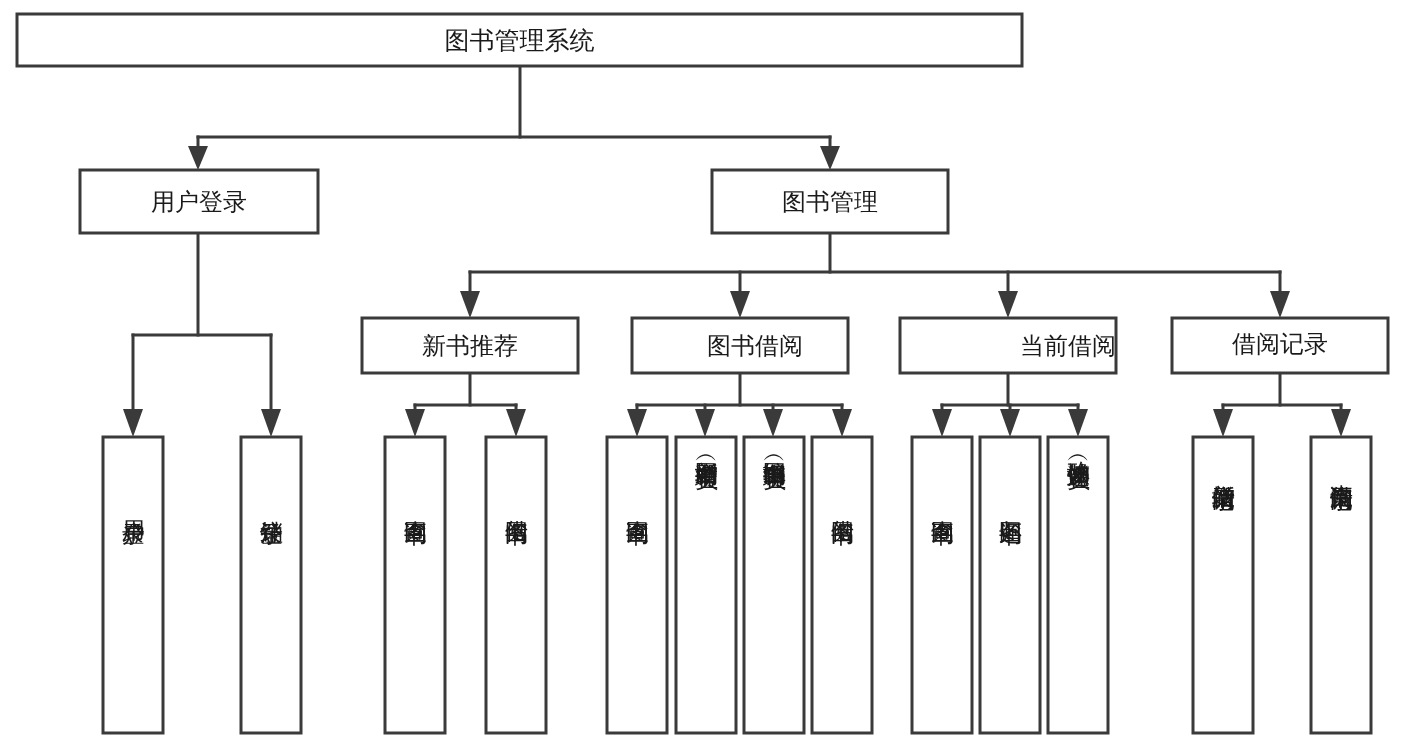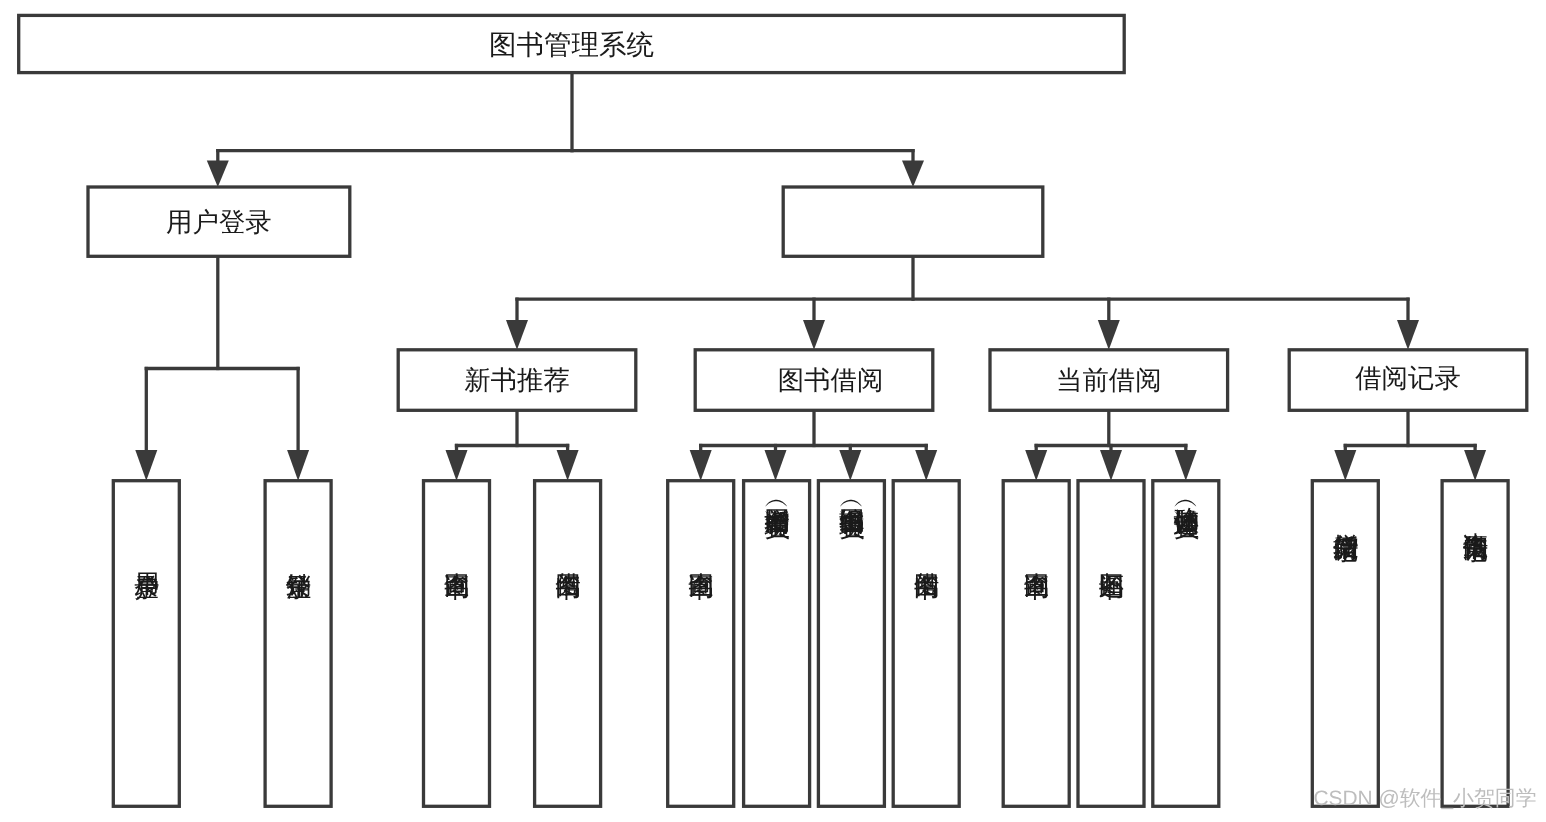--- a/index.html
+++ b/index.html
@@ -200,30 +200,33 @@
   </svg>
 
   <div class="hlabel-wrap" style="left:17px; top:14px; width:1005px; height:52px;">
     <span class="hlabel-text title-text">图书管理系统</span>
   </div>
 
   <div class="hlabel-wrap" style="left:80px; top:170px; width:238px; height:63px;">
     <span class="hlabel-text">用户登录</span>
   </div>
 
+  <div class="hlabel-wrap" style="left:712px; top:170px; width:236px; height:63px;">
+    <span class="hlabel-text">图书管理</span>
+  </div>
 
   <div class="hlabel-wrap" style="left:362px; top:318px; width:216px; height:55px;">
     <span class="hlabel-text">新书推荐</span>
   </div>
 
   <div class="hlabel-wrap" style="left:632px; top:318px; width:216px; height:55px;padding-left:15px;">
     <span class="hlabel-text">图书借阅</span>
   </div>
 
-  <div class="hlabel-wrap" style="left:900px; top:318px; width:216px; height:55px;">
+  <div class="hlabel-wrap" style="left:900px; top:318px; width:216px; height:55px;justify-content:flex-end;">
     <span class="hlabel-text">当前借阅</span>
   </div>
 
   <div class="hlabel-wrap" style="left:1172px; top:316px; width:216px; height:55px;">
     <span class="hlabel-text">借阅记录</span>
   </div>
 
   <div class="vlabel-wrap" style="left:103px; top:502px; width:60px; height:231px;">
     <span class="vlabel-text">用户登录</span>
   </div>
@@ -269,15 +272,14 @@
   </div>
 
   <div class="vlabel-wrap" style="left:1193px; top:466px; width:60px; height:267px;">
     <span class="vlabel-text">新增借阅记录</span>
   </div>
 
   <div class="vlabel-wrap" style="left:1311px; top:466px; width:60px; height:267px;">
     <span class="vlabel-text">查询借阅记录</span>
   </div>
 
-  <div class="watermark">CSDN @软件_小贺同学</div>
 
 </div>
 
 </body></html>

